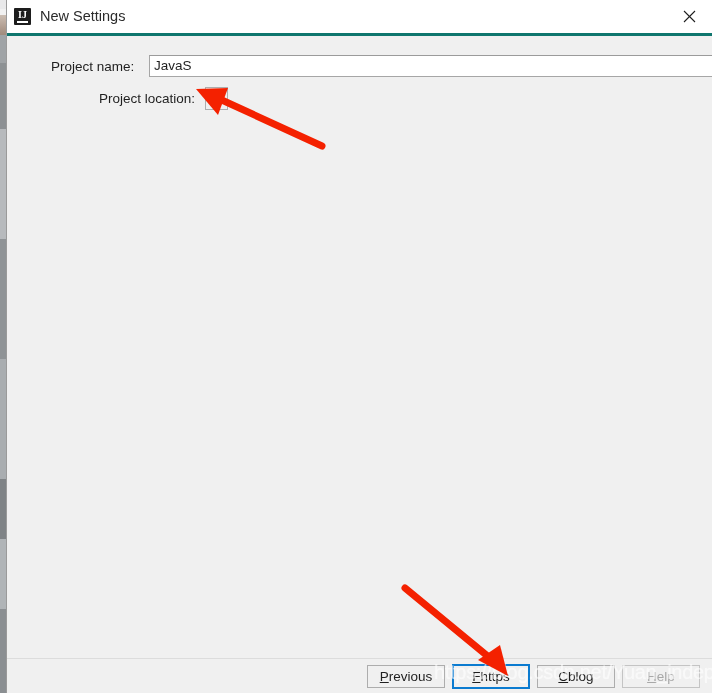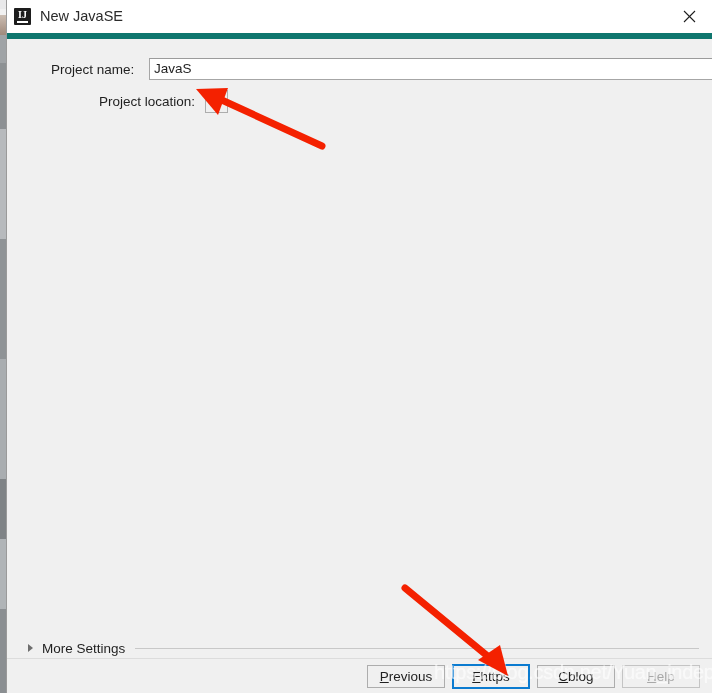--- a/index.html
+++ b/index.html
@@ -72,21 +72,21 @@
     border: 1px solid #9a9a9a;
     border-top: none;
     border-right: none;
     box-sizing: border-box;
   }
 
   .titlebar {
     position: relative;
     height: 33px;
     background: #ffffff;
-    border-bottom: 6px solid #0f766e;
+    border-bottom: 3px solid #0f766e;
     display: flex;
     align-items: center;
   }
 
   .app-icon {
     margin-left: 7px;
     width: 17px;
     height: 17px;
     background: #1d1d1d;
     position: relative;
@@ -321,21 +321,21 @@
     <div class="desktop-left"></div>
   </div>
 
   <div class="dialog">
 
     <div class="titlebar">
       <div class="app-icon">
         <div class="ij">IJ</div>
         <div class="bar"></div>
       </div>
-      <div class="title-text">New JavaSE</div>
+      <div class="title-text">New Settings</div>
       <div class="close-btn">
         <svg width="13" height="13" viewBox="0 0 13 13" aria-hidden="true">
           <line x1="1" y1="1" x2="12" y2="12" stroke="#1f1f1f" stroke-width="1.1"></line>
           <line x1="12" y1="1" x2="1" y2="12" stroke="#1f1f1f" stroke-width="1.1"></line>
         </svg>
       </div>
     </div>
 
     <div class="form-area">
 
@@ -343,25 +343,20 @@
         <div class="field-label" style="width:110px;">Project name:</div>
         <div class="text-input plain" style="width:574px;" placeholder="">JavaS</div>
       </div>
 
       <div class="field-row location">
         <div class="field-label" style="width:110px;">Project location:</div>
         <div style="width:8px;"></div>
         <div class="browse-btn">...</div>
       </div>
 
-      <div class="more-settings">
-        <div class="tri"></div>
-        <div class="more-label">More Settings</div>
-        <div class="more-rule"></div>
-      </div>
 
     </div>
 
     <div class="button-bar">
       <div class="btn" style="left:360px;width:78px;">
           <span class="mn">P</span>
           <span>revious</span>
         </div>
 
       <div class="btn default" style="left:445px;width:78px;">

